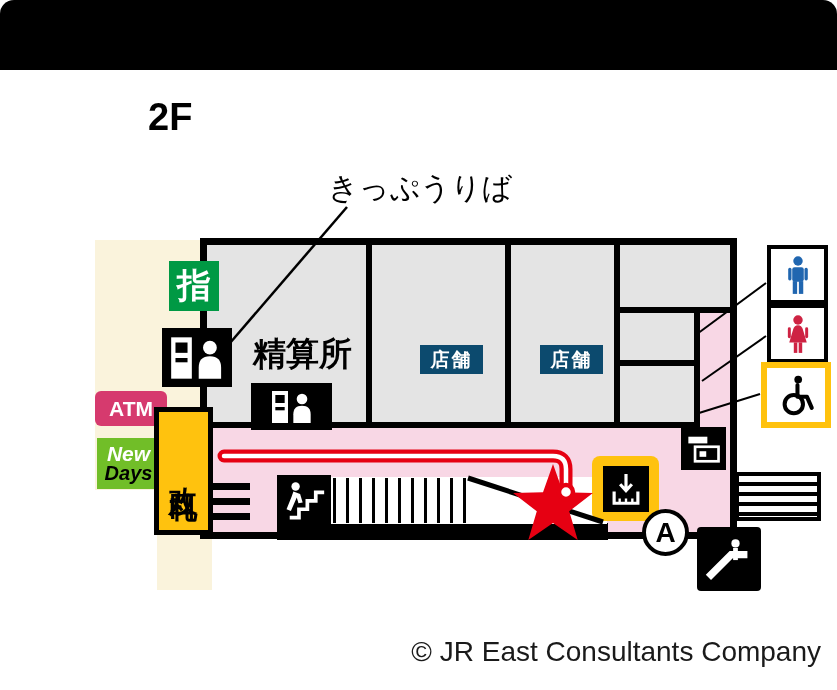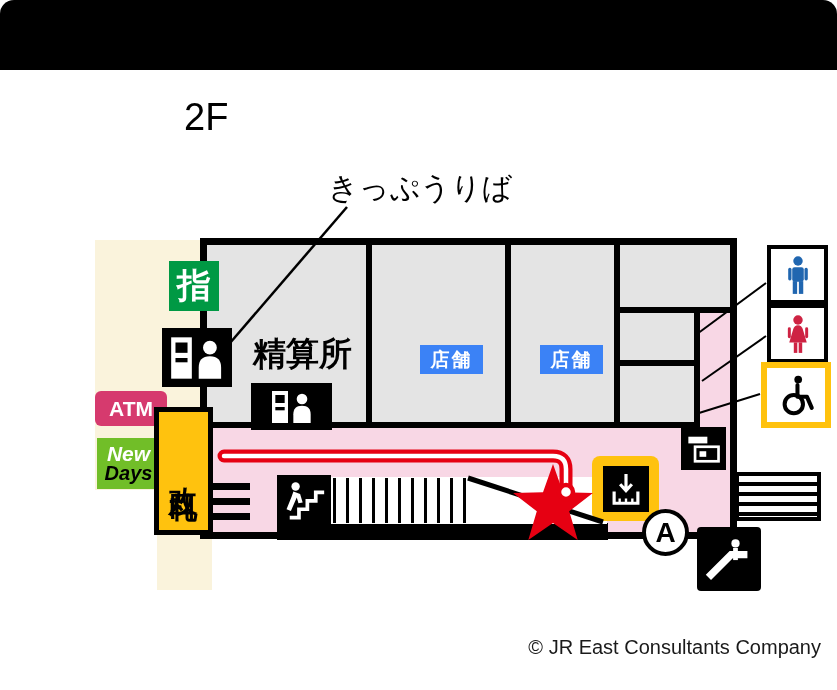--- a/index.html
+++ b/index.html
@@ -4,21 +4,21 @@
 <style>
   html,body{margin:0;padding:0;background:#ffffff;}
   body{font-family:"Liberation Sans","DejaVu Sans",sans-serif;}
   .canvas{position:relative;width:837px;height:690px;background:#fff;border-radius:14px;overflow:hidden;}
   .abs{position:absolute;box-sizing:border-box;}
   .flexc{display:flex;align-items:center;justify-content:center;}
   .txt{color:#000;white-space:nowrap;}
 
   .header-bar{left:0;top:0;width:837px;height:70px;background:#000;}
 
-  .floor-label{left:148px;top:96px;font-size:38px;font-weight:400;margin-left:36px;}
+  .floor-label{left:148px;top:96px;font-size:38px;font-weight:700;}
   .ticket-office-label{left:328px;top:168px;font-size:30px;font-weight:400;}
   .north-exit-label{left:36px;top:314px;font-size:31px;font-weight:700;}
   .fare-label{left:253px;top:332px;font-size:33px;font-weight:700;font-family:Liberation Mono, monospace;}
 
   .outside-upper{left:95px;top:240px;width:112px;height:250px;background:#FAF3DC;}
   .outside-lower{left:157px;top:470px;width:55px;height:120px;background:#FAF3DC;}
 
   .building{left:200px;top:238px;width:537px;height:301px;background:#F8D7E5;border:7px solid #000;}
   .rooms-top{left:207px;top:245px;width:523px;height:64px;background:#E4E4E4;}
   .rooms-main{left:207px;top:245px;width:487px;height:183px;background:#E4E4E4;}
@@ -33,21 +33,21 @@
   .bottom-bar{left:277px;top:523px;width:331px;height:17px;background:#000;}
 
   .gate-bar{left:213px;width:37px;height:7px;background:#000;}
   .gate-bar.g1{top:483px;} .gate-bar.g2{top:498px;} .gate-bar.g3{top:513px;}
 
   .stairs-area{left:331px;top:477px;width:276px;height:47px;background:#fff;}
   .stairs-steps{left:333px;top:478px;width:140px;height:45px;
     background:repeating-linear-gradient(90deg,#000 0 3px,transparent 3px 13px);}
   .stairs-icon{left:277px;top:475px;width:54px;height:50px;background:#000;}
 
-  .shop-badge{width:63px;height:29px;background:#3b82f6;color:#fff;font-size:19px;font-weight:700;letter-spacing:2px;}
+  .shop-badge{width:63px;height:29px;background:#0c4a6e;color:#fff;font-size:19px;font-weight:700;letter-spacing:2px;}
   .shop1{left:420px;top:345px;} .shop2{left:540px;top:345px;}
 
   .reserved-sign{left:169px;top:261px;width:50px;height:50px;background:#009944;color:#fff;font-size:34px;font-weight:800;}
   .tm-icon{left:162px;top:328px;width:70px;height:59px;background:#000;}
   .fm-icon{left:251px;top:383px;width:81px;height:47px;background:#000;}
 
   .atm-badge{left:95px;top:391px;width:72px;height:35px;background:#D63A6E;border-radius:6px;color:#fff;font-size:21px;font-weight:800;}
   .newdays{left:97px;top:438px;width:63px;height:51px;background:#71BE28;display:flex;flex-direction:column;align-items:center;justify-content:center;}
   .nd-top{color:#fff;font-style:italic;font-weight:800;font-size:21px;line-height:0.95;}
   .nd-bottom{color:#000000;font-style:italic;font-weight:800;font-size:20px;line-height:0.95;}
@@ -62,21 +62,21 @@
   .locker{left:681px;top:427px;width:45px;height:43px;background:#000;}
   .side-strip{left:735px;top:472px;width:86px;height:49px;border:4px solid #000;
     background:repeating-linear-gradient(to bottom,#fff 0 6px,#000 6px 10px);}
   .escalator{left:697px;top:527px;width:64px;height:64px;background:#000;border-radius:4px;}
 
   .men-box{left:767px;top:245px;width:61px;height:59px;background:#fff;border:4px solid #000;}
   .women-box{left:767px;top:304px;width:61px;height:59px;background:#fff;border:4px solid #000;}
   .wheelchair-box{left:761px;top:362px;width:70px;height:66px;background:#fff;border:6px solid #FFC20E;}
 
   .overlay{left:0;top:0;z-index:40;pointer-events:none;}
-  .copyright{right:16px;top:636px;font-size:20px;color:#1a1a1a;z-index:50;}
+  .copyright{right:16px;top:636px;font-size:28px;color:#1a1a1a;z-index:50;}
 </style>
 </head>
 <body>
 
 <div class="canvas">
 
   <div class="abs header-bar"></div>
 
   <div class="abs outside-upper"></div>
   <div class="abs outside-lower"></div>

